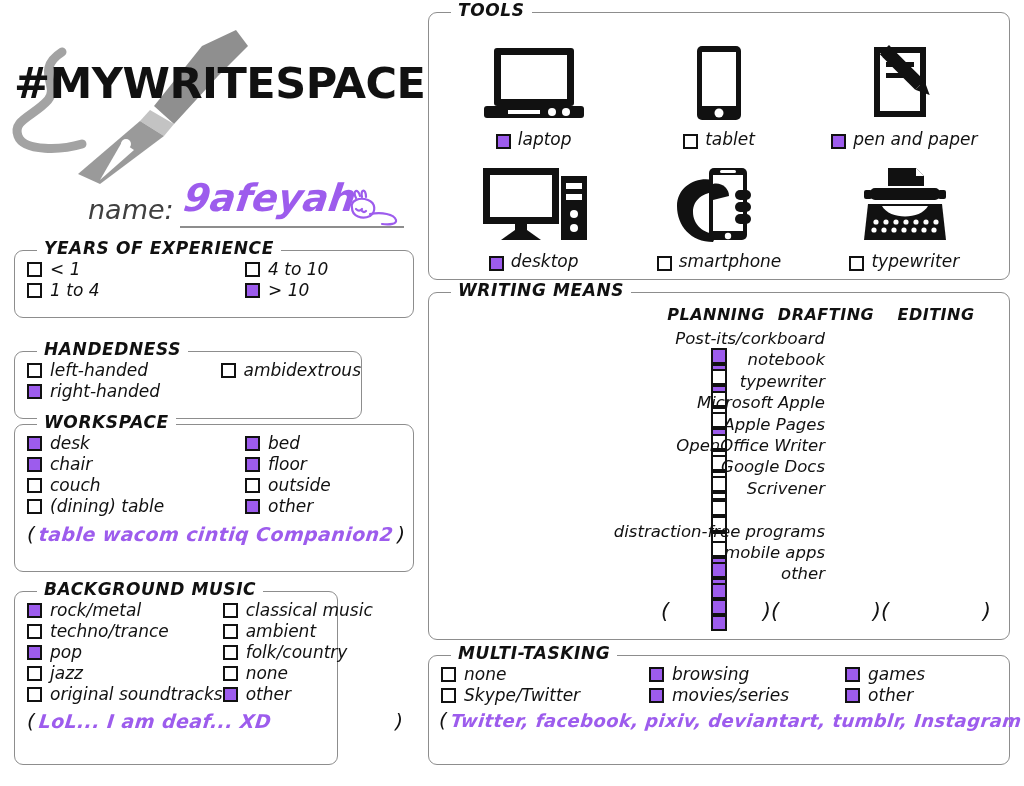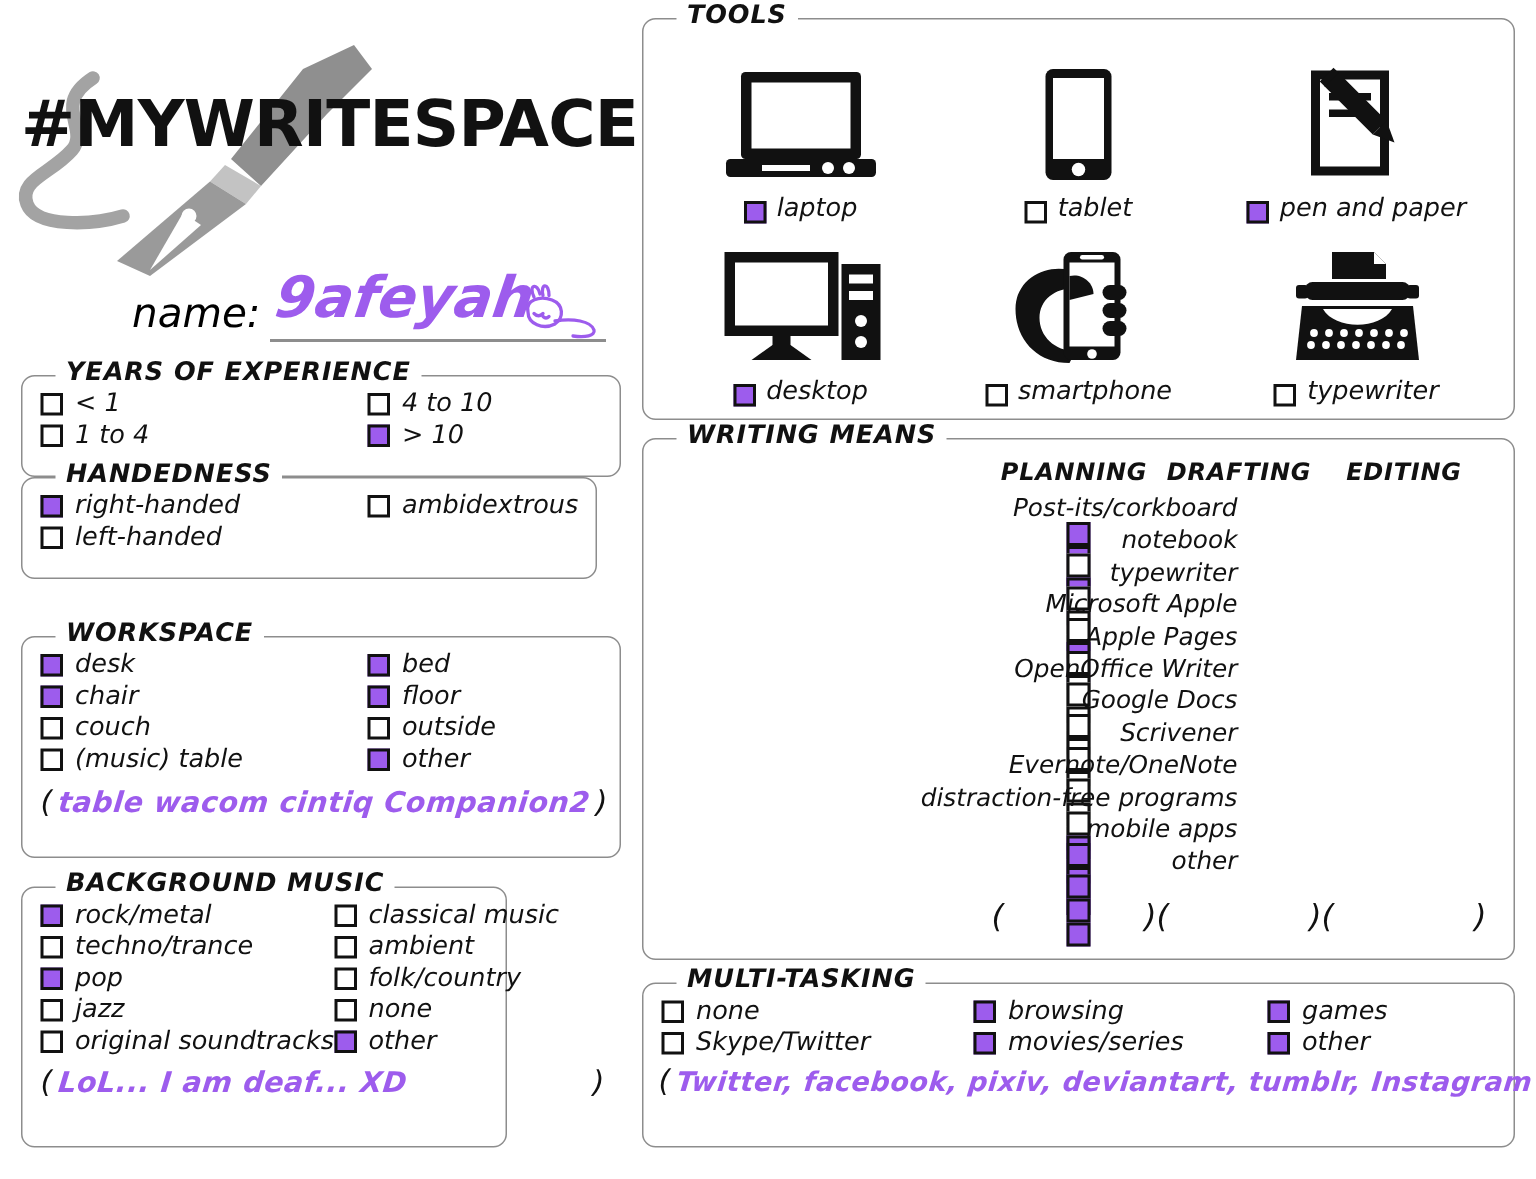--- a/index.html
+++ b/index.html
@@ -81,39 +81,39 @@
   #title{
     position:absolute;left:14px;top:58px;
     font-size:43px;font-weight:bold;letter-spacing:-0.5px;
     color:#111;z-index:3;white-space:nowrap;
     font-family:"DejaVu Sans", sans-serif;
   }
   #penlogo{position:absolute;left:4px;top:24px;width:260px;height:160px;z-index:1;}
   #nameline{position:absolute;left:88px;top:180px;width:316px;height:52px;z-index:4;}
   #namelabel{
     position:absolute;left:0;top:14px;
-    font-size:27px;font-style:italic;color:#000000;
+    font-size:27px;font-style:italic;color:#404040;
   }
   #nameunderline{
     position:absolute;left:92px;top:46px;width:224px;height:2px;background:#8d8d8d;
   }
   #namevalue{
     position:absolute;left:96px;top:-4px;
     font-size:38px;color:#9d5ced;font-weight:bold;font-style:italic;
     transform:skewX(-8deg);
     white-space:nowrap;
   }
   #bunny{position:absolute;left:254px;top:6px;width:60px;height:44px;}
 
   
   #exp{left:14px;top:250px;width:400px;height:68px;}
   #exp .cols{padding:10px 0 0 12px;}
   #exp .col:first-child{width:218px;}
 
-  #hand-box{left:14px;top:318px;width:384px;height:68px;}
+  #hand-box{left:14px;top:351px;width:348px;height:68px;}
   #hand-box .cols{padding:10px 0 0 12px;}
   #hand-box .col:first-child{width:218px;}
 
   #workspace{left:14px;top:424px;width:400px;height:148px;}
   #workspace .cols{padding:10px 0 0 12px;}
   #workspace .col:first-child{width:218px;}
   #workspace .note{padding:0 0 0 12px;margin-top:3px;}
 
   #music{left:14px;top:591px;width:324px;height:174px;}
   #music .cols{padding:10px 0 0 12px;}
@@ -235,26 +235,26 @@
         </div>
       </div>
     </div>
   </div>
 
   <div class="box" id="hand-box">
     <div class="legend">HANDEDNESS</div>
     <div class="cols">
       <div class="col">
         <div class="row">
+          <span class="cb"></span>
+          <span class="lbl">left-handed</span>
+        </div>
+        <div class="row">
           <span class="cb on"></span>
           <span class="lbl">right-handed</span>
-        </div>
-        <div class="row">
-          <span class="cb"></span>
-          <span class="lbl">left-handed</span>
         </div>
       </div>
       <div class="col">
         <div class="row">
           <span class="cb"></span>
           <span class="lbl">ambidextrous</span>
         </div>
       </div>
     </div>
   </div>
@@ -270,21 +270,21 @@
         <div class="row">
           <span class="cb on"></span>
           <span class="lbl">chair</span>
         </div>
         <div class="row">
           <span class="cb"></span>
           <span class="lbl">couch</span>
         </div>
         <div class="row">
           <span class="cb"></span>
-          <span class="lbl">(music) table</span>
+          <span class="lbl">(dining) table</span>
         </div>
       </div>
       <div class="col">
         <div class="row">
           <span class="cb on"></span>
           <span class="lbl">bed</span>
         </div>
         <div class="row">
           <span class="cb on"></span>
           <span class="lbl">floor</span>
@@ -597,21 +597,20 @@
             <span class="cb"></span>
           </div>
           <div class="cc">
             <span class="cb"></span>
           </div>
           <div class="cc">
             <span class="cb"></span>
           </div>
         </div>
         <div class="wmrow">
-          <div class="rl">Evernote/OneNote</div>
           <div class="cc">
             <span class="cb"></span>
           </div>
           <div class="cc">
             <span class="cb"></span>
           </div>
           <div class="cc">
             <span class="cb"></span>
           </div>
         </div>

